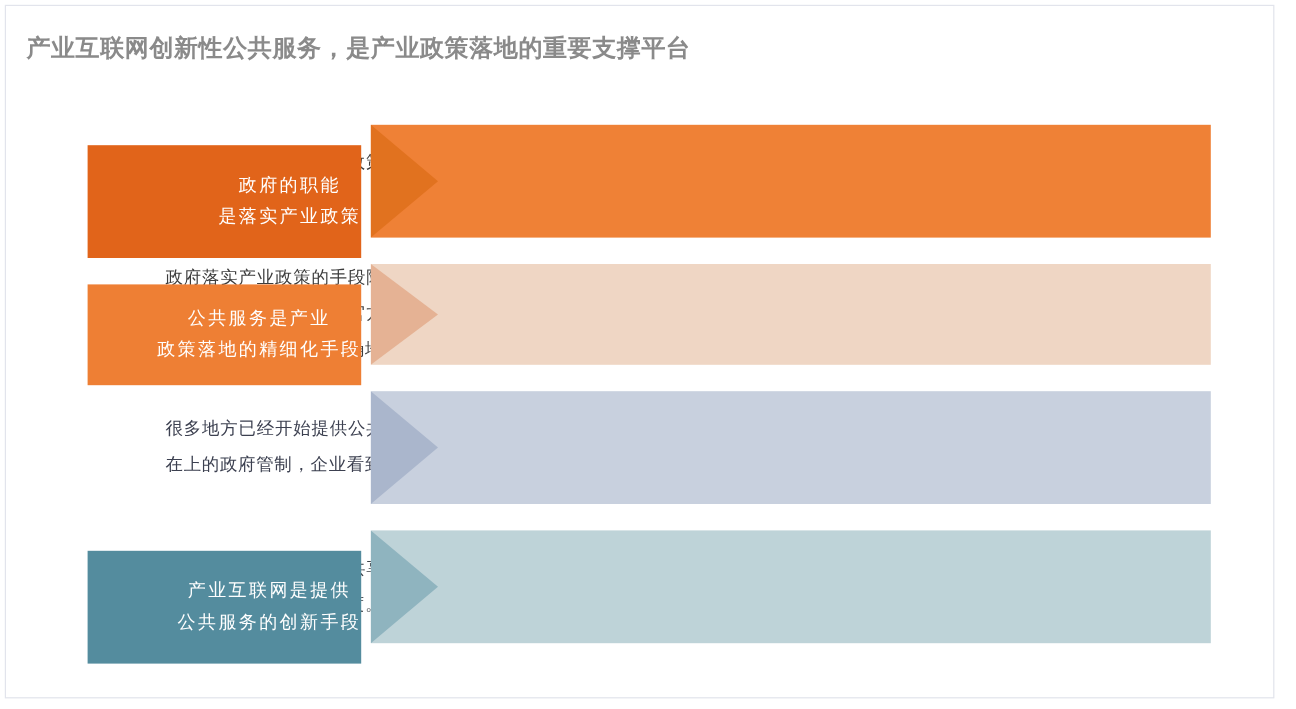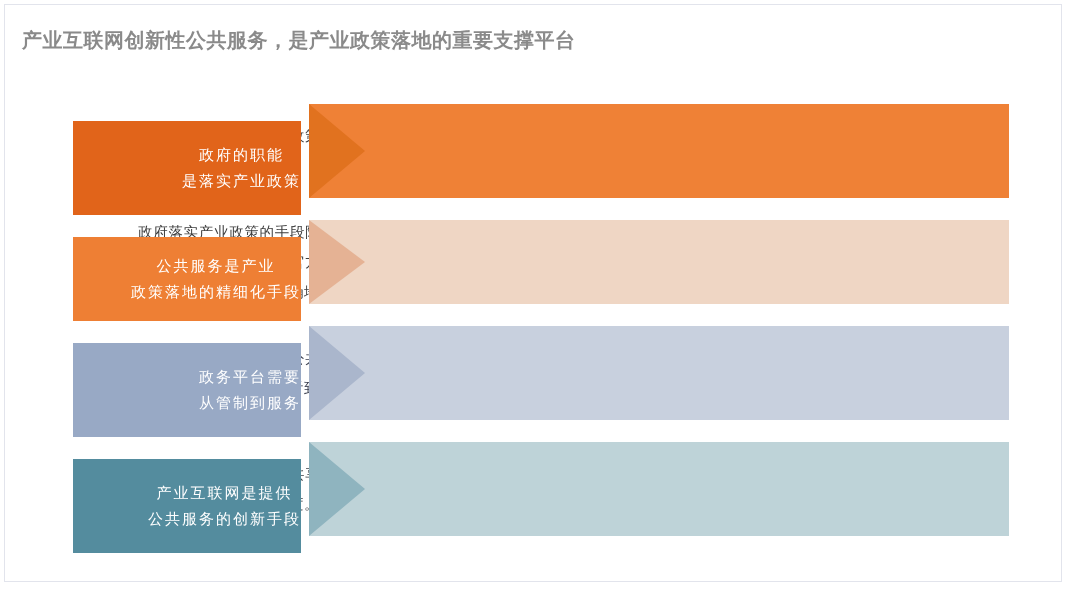--- a/index.html
+++ b/index.html
@@ -159,24 +159,20 @@
 
     <div class="gap-2"></div>
 
     <div class="row row-3">
       <div class="row-body" style="background: rgb(200, 208, 222);"></div>
       <div class="row-arrow">
         <svg viewBox="0 0 60 100" preserveAspectRatio="none">
           <polygon points="0,0 0,100 56,50" fill="#aab6cc"></polygon>
         </svg>
       </div>
-      <div class="row-label" style="background: rgb(152, 169, 197);">
-        <div class="row-label-text" style="color: rgb(255, 255, 255);">政务平台需要
-从管制到服务</div>
-      </div>
       <div class="row-body-text" style="color: rgb(60, 64, 80);">很多地方已经开始提供公共政务平台，但是政务管理系统和企业的管理系统是相互独立的孤岛，从企业的视角，政务服务是高高在上的政府管制，企业看到政务系统更多是满足政府自身的管制要求，而不是履行服务职能。</div>
     </div>
 
     <div class="gap-3"></div>
 
     <div class="row row-4">
       <div class="row-body" style="background: rgb(190, 211, 216);"></div>
       <div class="row-arrow">
         <svg viewBox="0 0 60 100" preserveAspectRatio="none">
           <polygon points="0,0 0,100 56,50" fill="#8fb4bf"></polygon>

